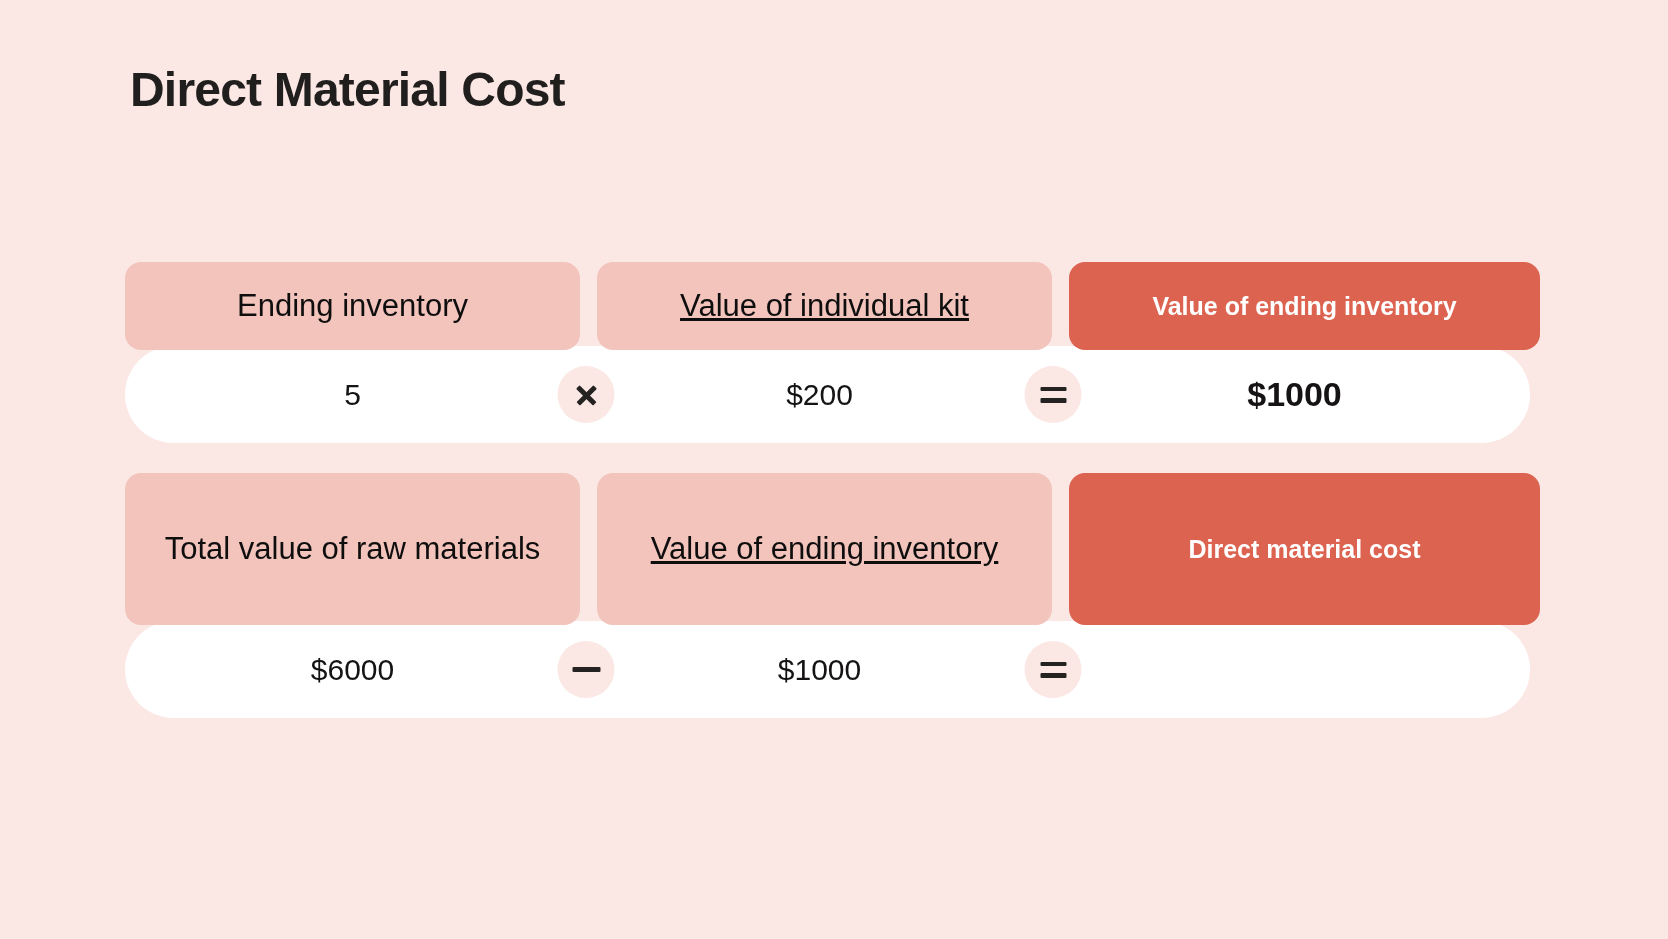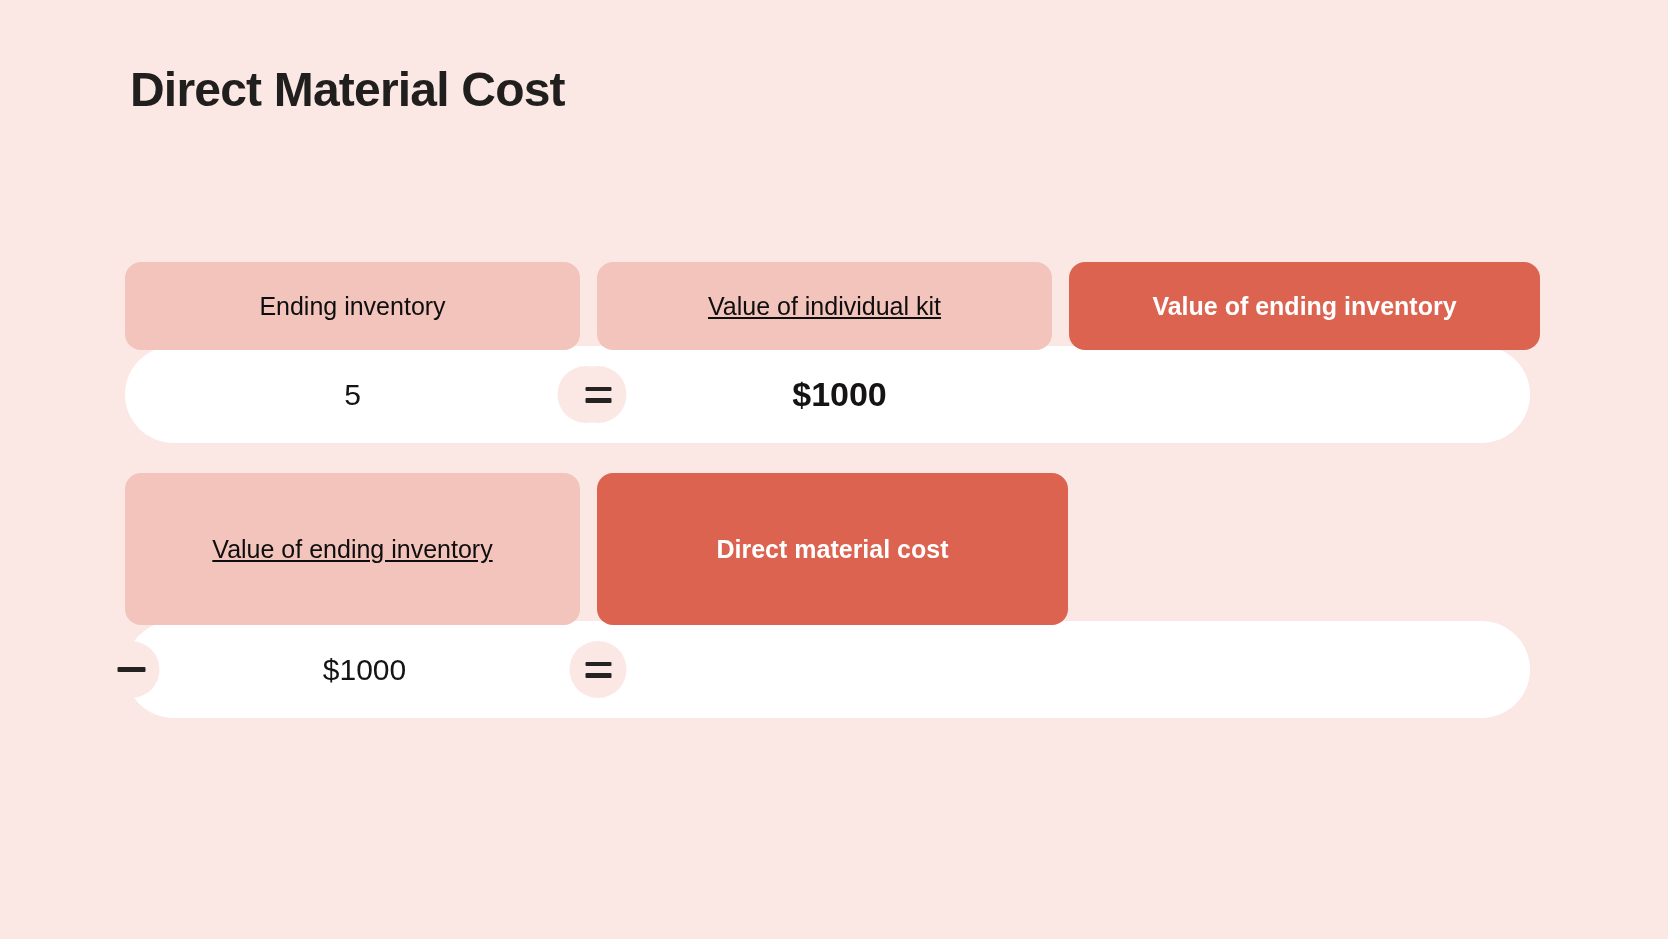--- a/index.html
+++ b/index.html
@@ -68,21 +68,21 @@
     padding: 6px 14px;
   }
 
   .header-pill.col-a { width: 455px; }
   .header-pill.col-b { width: 455px; text-decoration: underline; }
   .header-pill.col-c { width: 471px; }
 
   .header-pill.tone-light {
     background: #F2C4BC;
     color: #0F0E0E;
-    font-size: 25px;
+    font-size: 31px;
     font-weight: normal;
     line-height: 1.22;
   }
 
   .header-pill.tone-accent {
     background: #DC6350;
     color: #FFFFFF;
     font-size: 25px;
     font-weight: bold;
     line-height: 1.22;
@@ -210,39 +210,42 @@
 
       <div class="value-bar">
         <div class="value-cell operand">5</div>
 
         <div class="op-slot">
           <div class="op-circle">
             <span class="op-glyph glyph-times"></span>
           </div>
         </div>
 
+        <div class="value-cell operand">$200</div>
 
         <div class="op-slot">
           <div class="op-circle">
             <span class="op-glyph glyph-equals"></span>
           </div>
         </div>
 
         <div class="value-cell result">$1000</div>
       </div>
     </div>
 
     <div class="formula-row row-2">
 
       <div class="header-strip">
+        <div class="header-pill tone-light col-a">Total value of raw materials</div>
         <div class="header-pill tone-light col-b">Value of ending inventory</div>
         <div class="header-pill tone-accent col-c">Direct material cost</div>
       </div>
 
       <div class="value-bar">
+        <div class="value-cell operand">$6000</div>
 
         <div class="op-slot">
           <div class="op-circle">
             <span class="op-glyph glyph-minus"></span>
           </div>
         </div>
 
         <div class="value-cell operand">$1000</div>
 
         <div class="op-slot">

